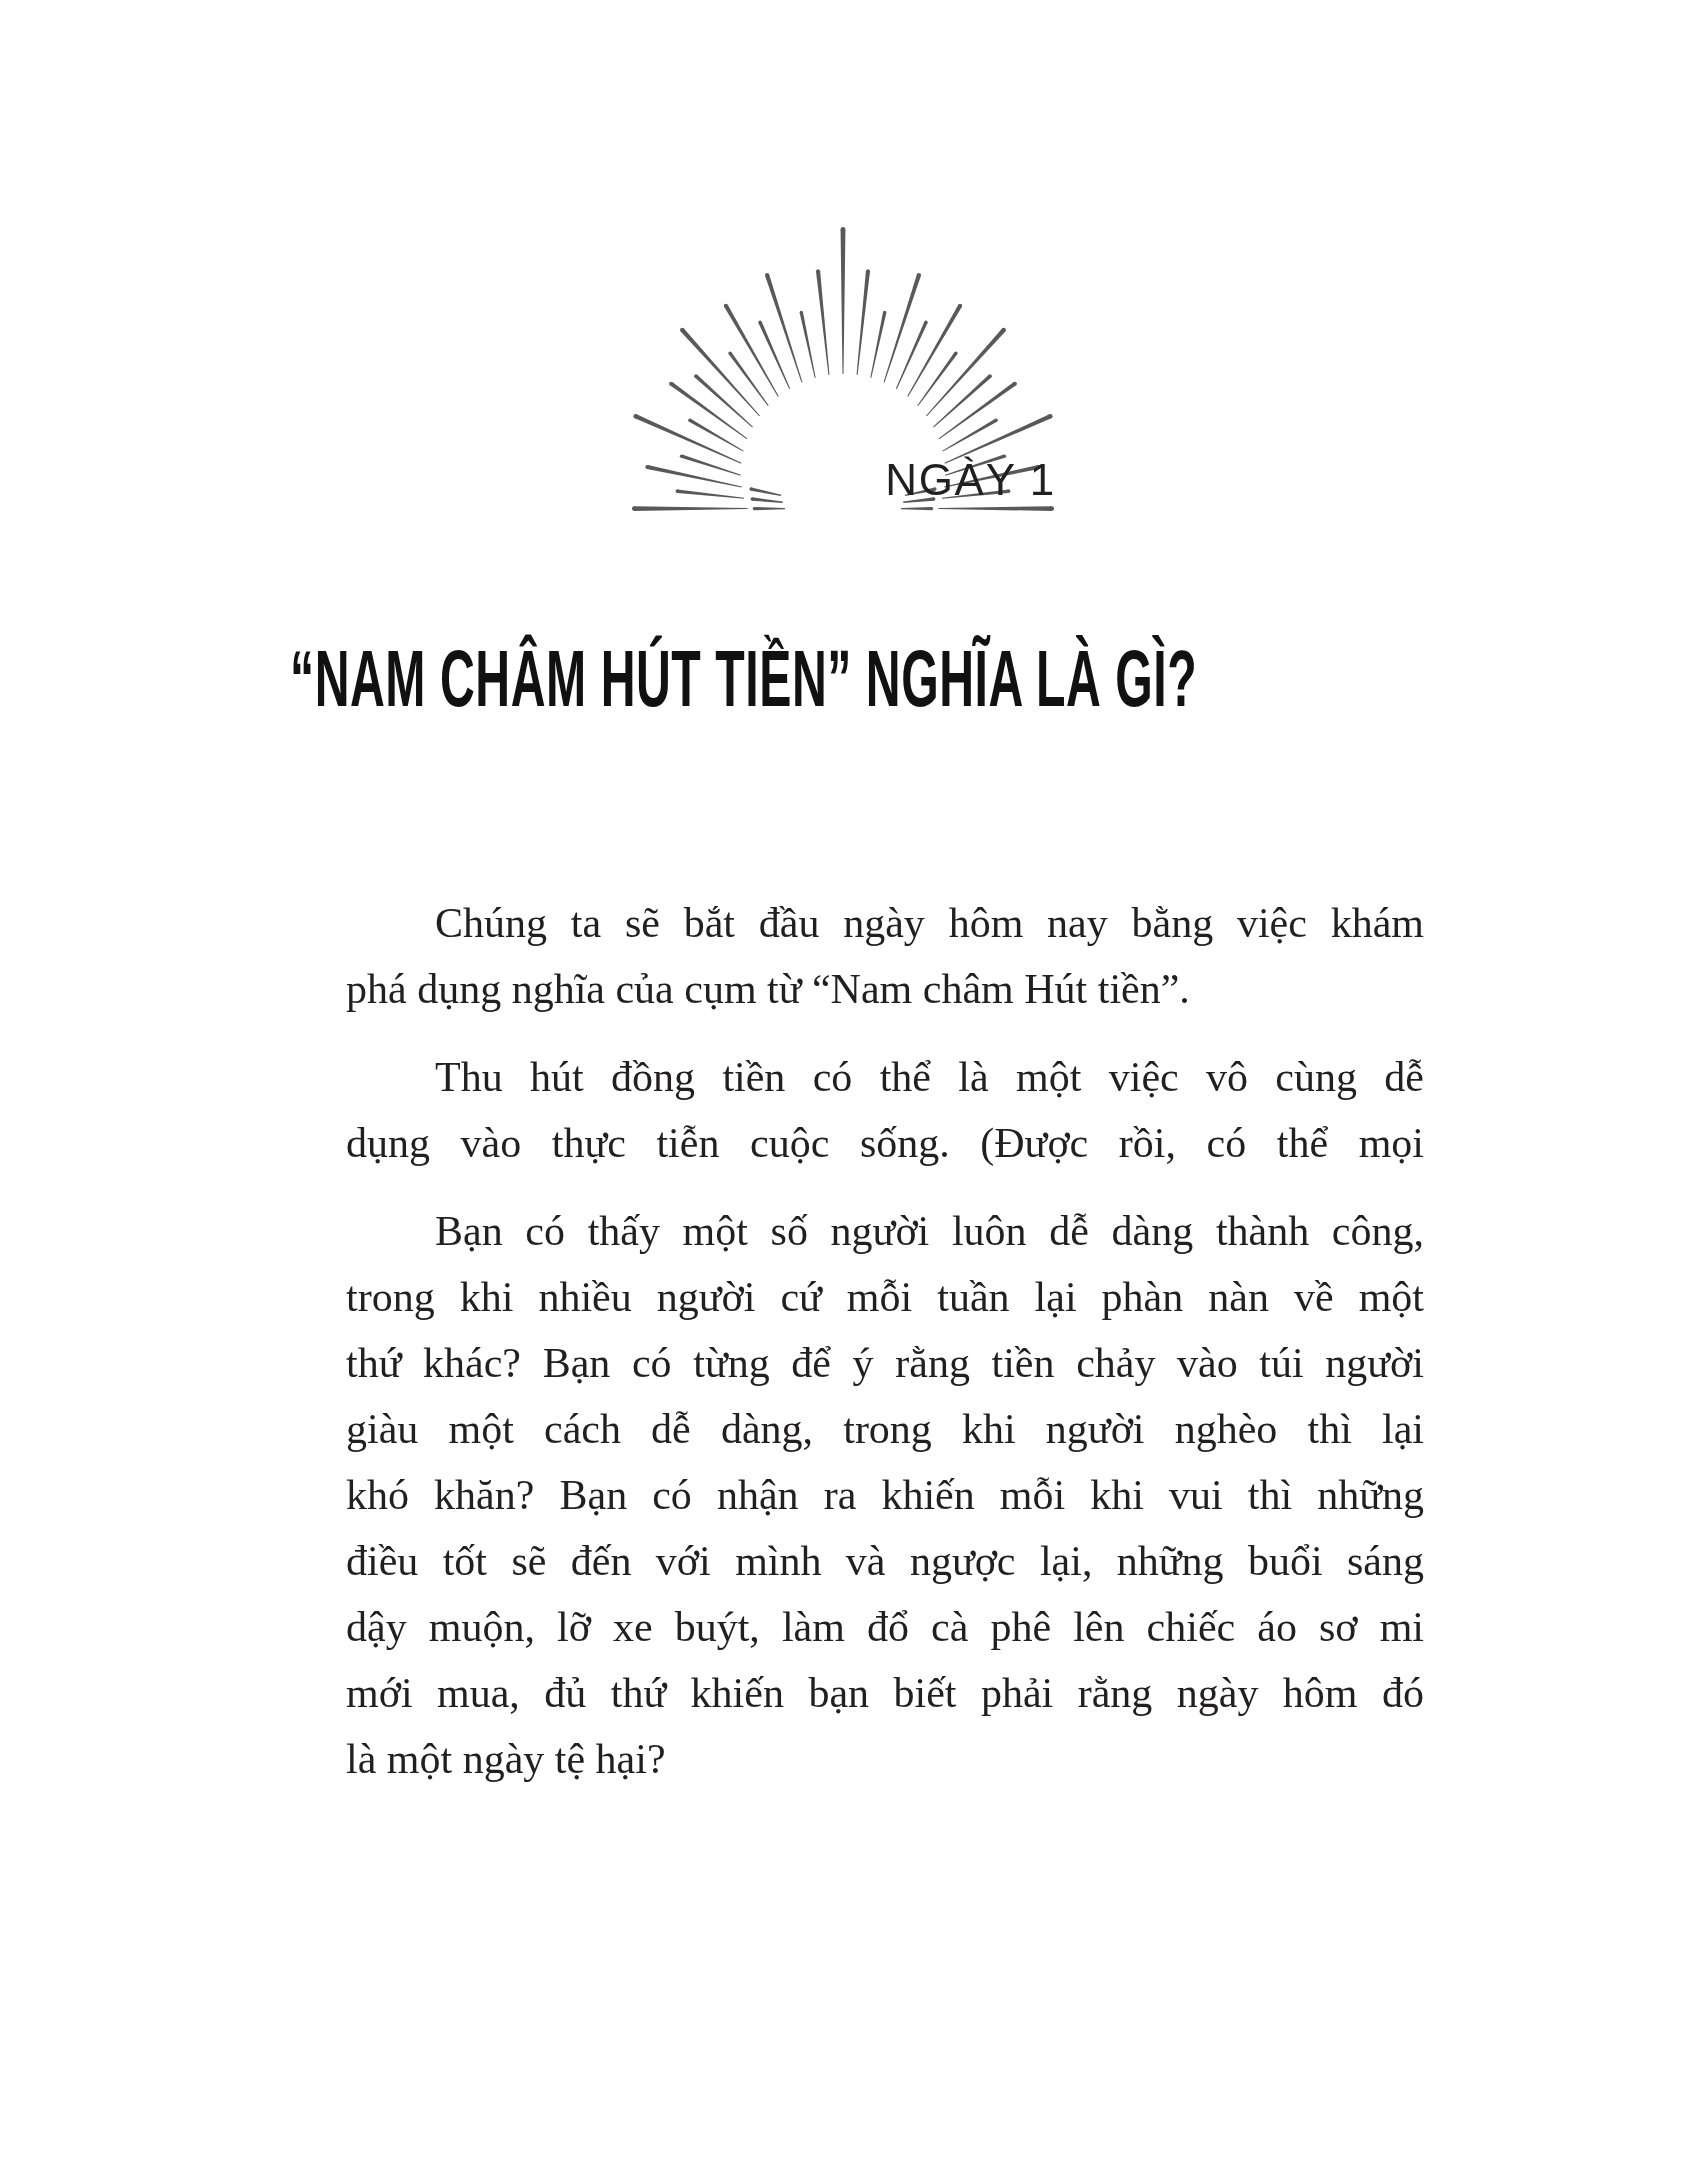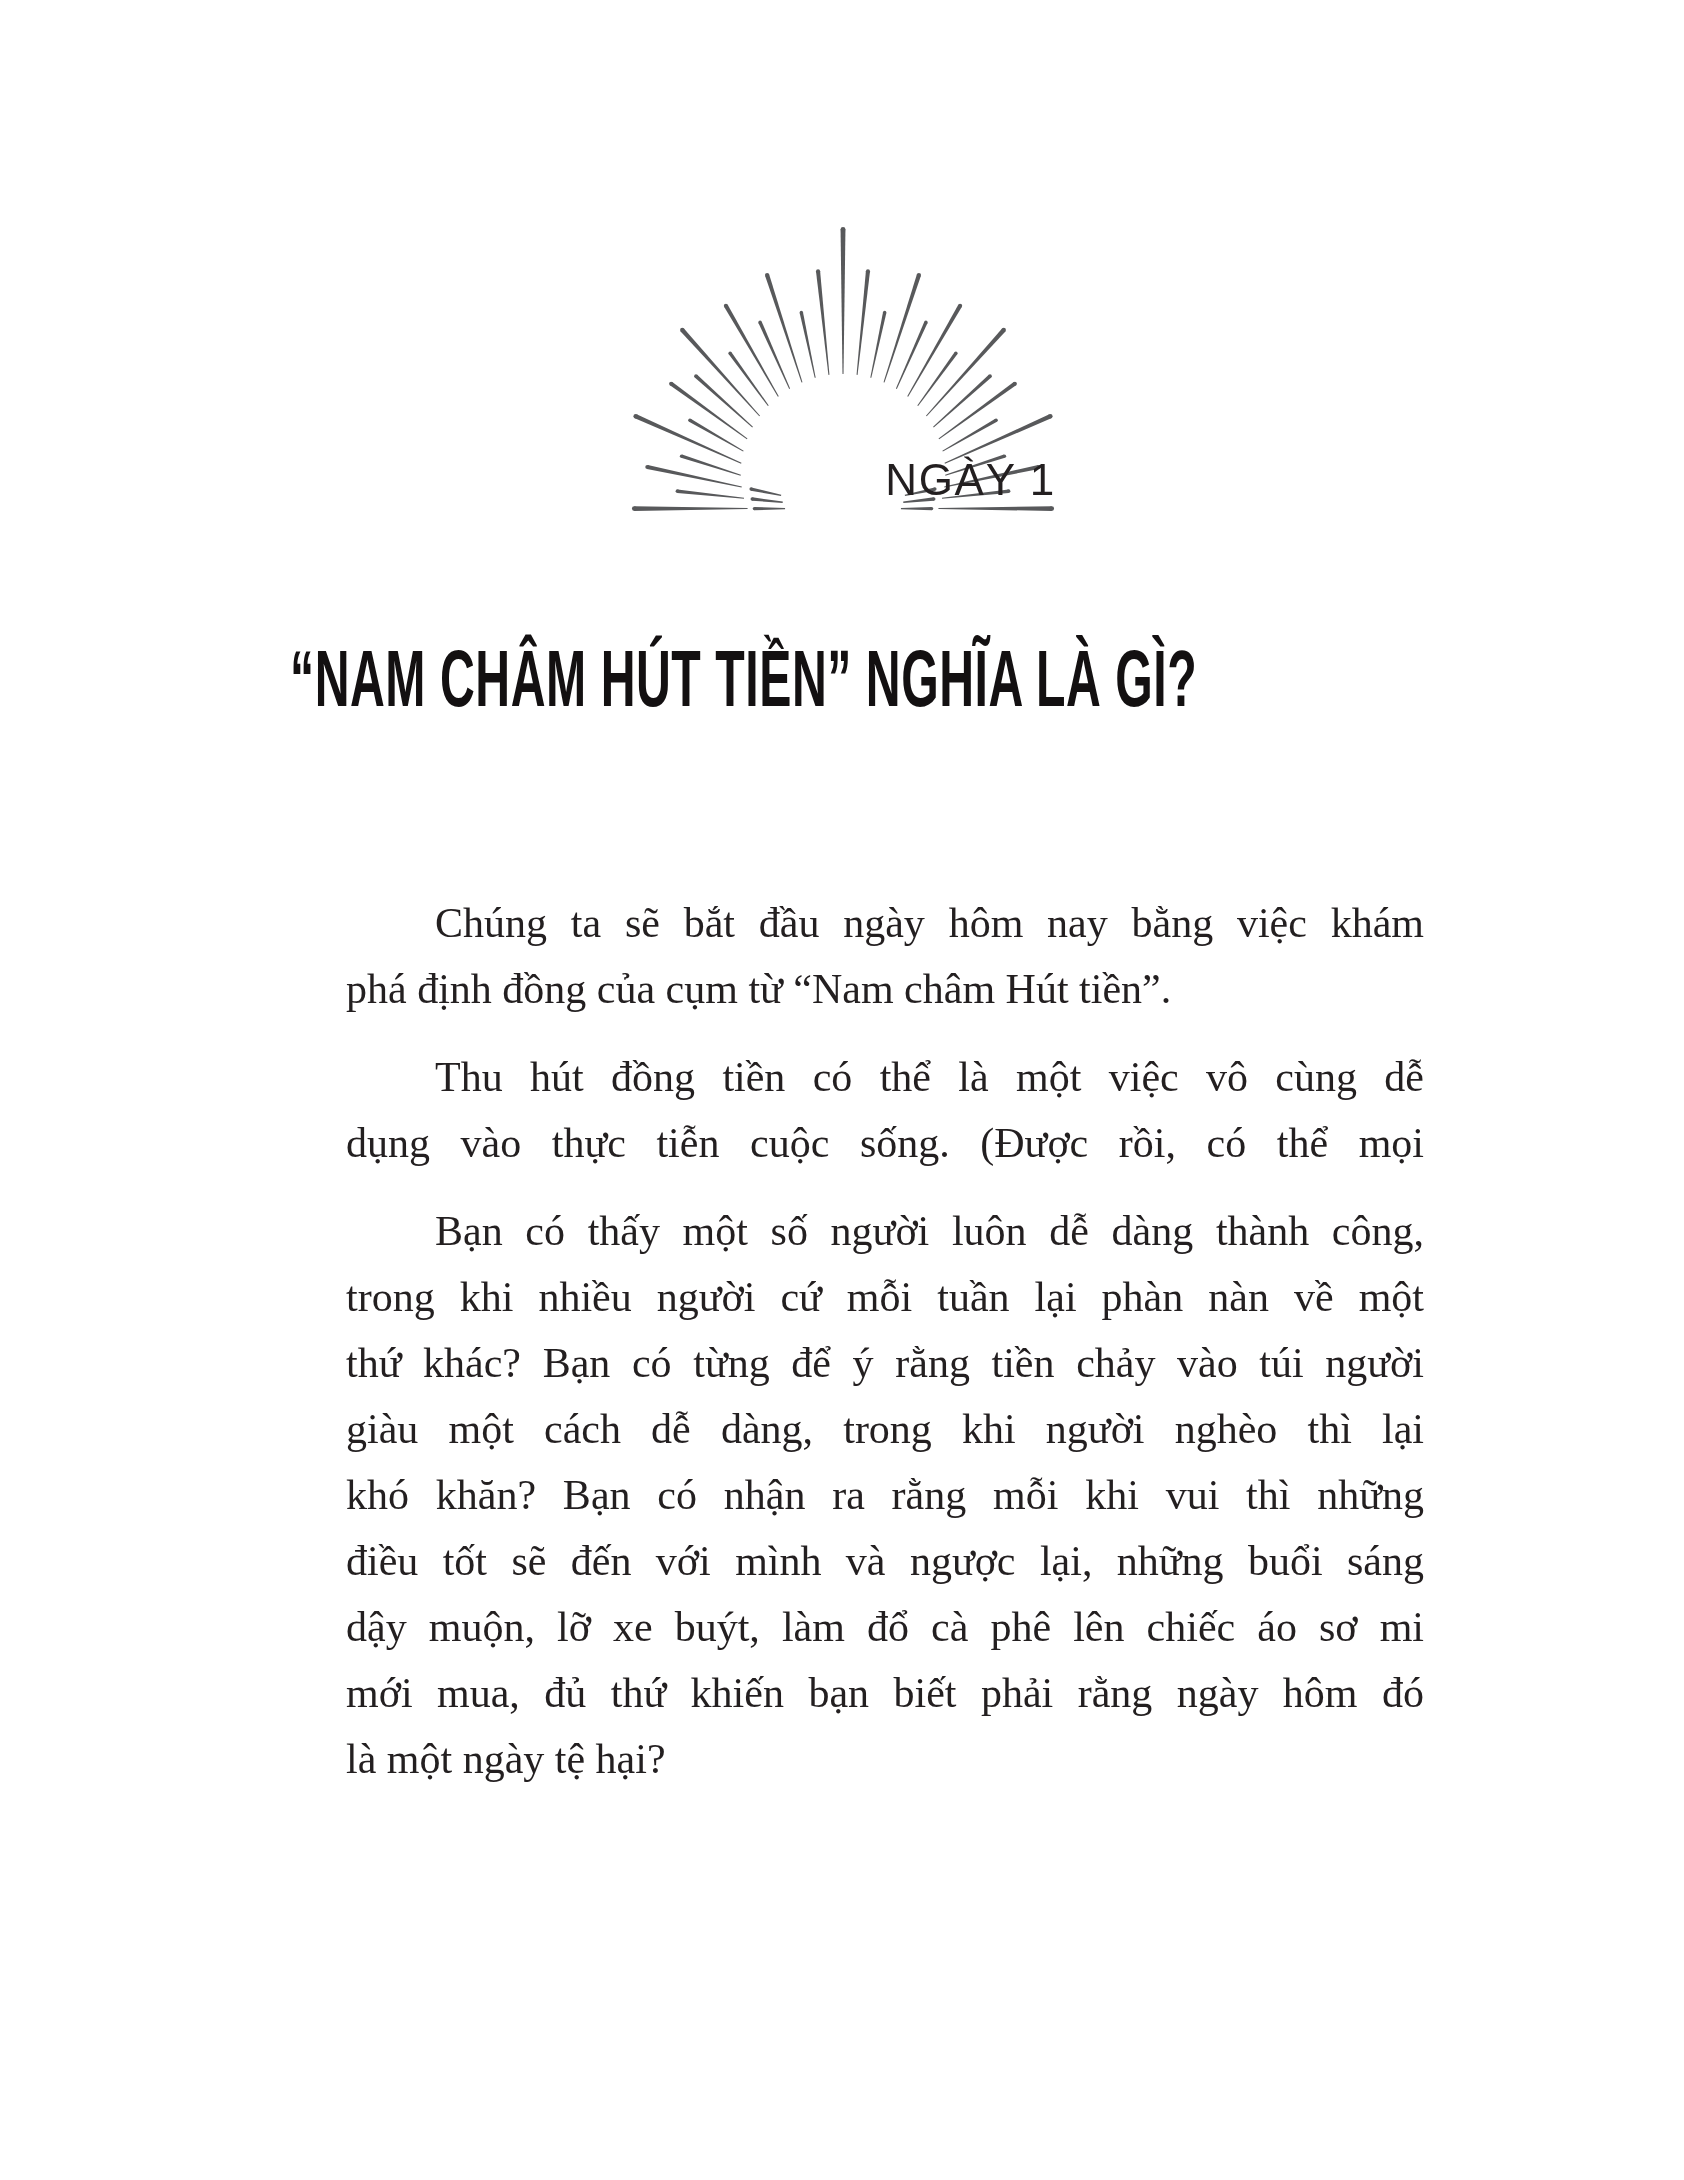--- a/index.html
+++ b/index.html
@@ -159,32 +159,32 @@
         <circle cx="354" cy="335" r="2" class="ray"></circle>
       </svg>
     <div class="day-label">NGÀY 1</div>
   </div>
 
   <h1 class="chapter-title"><span class="squeeze">“NAM CHÂM HÚT TIỀN” NGHĨA LÀ GÌ?</span></h1>
 
   <div class="body-text">
       <div class="para">
         <div class="line first">Chúng ta sẽ bắt đầu ngày hôm nay bằng việc khám</div>
-        <div class="line last">phá định đồng của cụm từ “Nam châm Hút tiền”.</div>
+        <div class="line last">phá dụng nghĩa của cụm từ “Nam châm Hút tiền”.</div>
       </div>
       <div class="para">
         <div class="line first">Thu hút đồng tiền có thể là một việc vô cùng dễ</div>
         <div class="line">dụng vào thực tiễn cuộc sống. (Được rồi, có thể mọi</div>
       </div>
       <div class="para">
         <div class="line first">Bạn có thấy một số người luôn dễ dàng thành công,</div>
         <div class="line">trong khi nhiều người cứ mỗi tuần lại phàn nàn về một</div>
         <div class="line">thứ khác? Bạn có từng để ý rằng tiền chảy vào túi người</div>
         <div class="line">giàu một cách dễ dàng, trong khi người nghèo thì lại</div>
-        <div class="line">khó khăn? Bạn có nhận ra rằng mỗi khi vui thì những</div>
+        <div class="line">khó khăn? Bạn có nhận ra khiến mỗi khi vui thì những</div>
         <div class="line">điều tốt sẽ đến với mình và ngược lại, những buổi sáng</div>
         <div class="line">dậy muộn, lỡ xe buýt, làm đổ cà phê lên chiếc áo sơ mi</div>
         <div class="line">mới mua, đủ thứ khiến bạn biết phải rằng ngày hôm đó</div>
         <div class="line last">là một ngày tệ hại?</div>
       </div>
     </div>
 
 </div>
 
 

